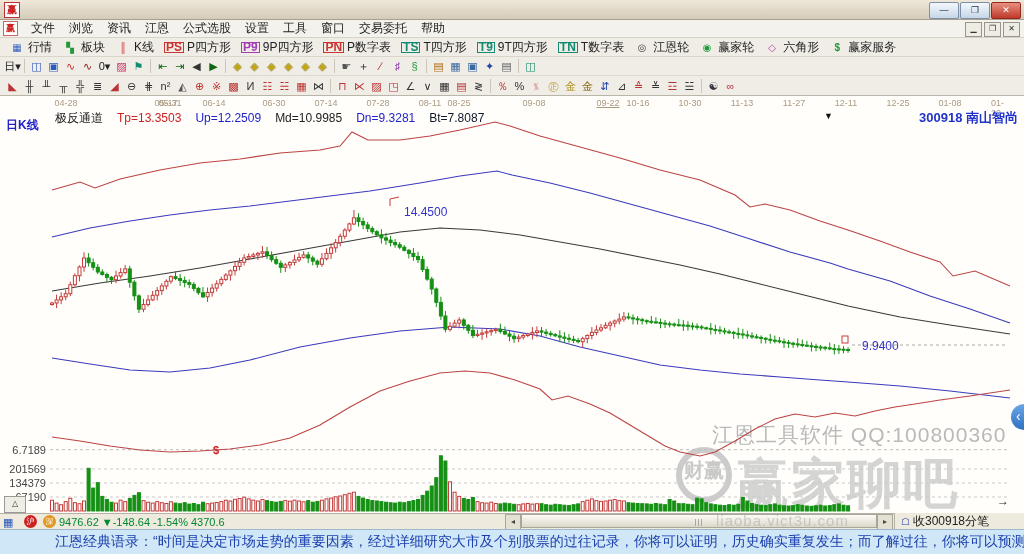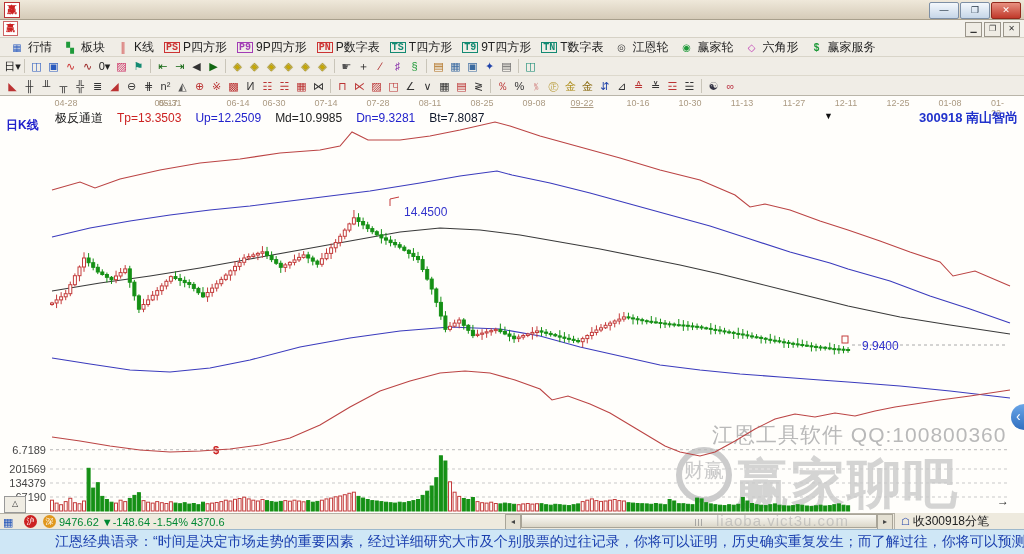--- a/index.html
+++ b/index.html
@@ -23,41 +23,41 @@
     font-size:9px;line-height:12px;text-align:center;margin-right:6px;}
   .menu-item{padding:1px 7px;cursor:default;}
   #mdi-controls{position:absolute;right:4px;top:22px;display:flex;gap:2px;}
   .mdi-btn{width:15px;height:13px;border:1px solid #9a958a;background:#efece4;
     font-size:8px;line-height:12px;text-align:center;color:#333;}
   
   #toolbar-main{position:absolute;left:0;top:38px;width:1024px;height:19px;background:#f0ede6;
     border-bottom:1px solid #d9d5c9;display:flex;align-items:center;padding-left:4px;box-sizing:border-box;}
   .tb-btn{display:flex;align-items:center;gap:3px;padding:0 5px;height:17px;}
   .tb-btn .ticon{font-size:10px;font-weight:bold;width:16px;text-align:center;flex:none;}
-  .tb-btn .boxicon{font-size:10px;font-weight:bold;border:1px solid;padding:0 1px;line-height:9px;font-family:Liberation Mono, monospace;}
+  .tb-btn .boxicon{font-size:12px;font-weight:bold;border:1px solid;padding:0 1px;line-height:9px;}
   #toolbar-ic1{position:absolute;left:0;top:57px;width:1024px;height:19px;background:#f0ede6;
     border-bottom:1px solid #ddd9cd;display:flex;align-items:center;padding-left:4px;box-sizing:border-box;}
   #toolbar-ic2{position:absolute;left:0;top:76px;width:1024px;height:20px;background:#f0ede6;
     border-bottom:1px solid #b9b5a9;display:flex;align-items:center;padding-left:4px;box-sizing:border-box;}
   .ic{width:17px;height:16px;text-align:center;line-height:16px;font-size:11px;flex:none;cursor:default;}
   .tb-sep{width:1px;height:14px;background:#c9c5b9;margin:0 3px;flex:none;}
   .diamond{color:#c8a800;text-shadow:0 0 1px #665;}
   
   #chart-area{position:absolute;left:0;top:96px;width:1024px;height:417px;background:#fffefb;}
   #kperiod{position:absolute;left:6px;top:101px;color:#2222cc;font-weight:bold;font-size:12px;z-index:5;margin-top:16px;}
   .datelab{position:absolute;top:98px;font-size:9px;color:#ab9a82;transform:translateX(-50%);z-index:4;}
   #indicator-row{position:absolute;left:55px;top:110px;z-index:5;font-size:12px;}
   #indicator-row span{margin-right:14px;}
   #stock-label{position:absolute;right:6px;top:109px;color:#2233cc;font-weight:bold;font-size:13px;z-index:5;}
   #tri-marker{position:absolute;left:824px;top:111px;font-size:9px;color:#111;z-index:5;}
   
   #wm-tool{position:absolute;left:712px;top:421px;font-size:21px;color:#b9b9b9;z-index:1;letter-spacing:1px;}
   #wm-brand{position:absolute;left:735px;top:448px;font-size:54px;font-weight:bold;color:#c6c6c6;opacity:.75;z-index:1;letter-spacing:2px;}
   #wm-logo{position:absolute;left:676px;top:447px;width:56px;height:56px;border:6px solid #cccccc;border-radius:50%;
-     color:#c9c9c9;font-size:20px;font-weight:normal;text-align:center;line-height:22px;padding-top:6px;box-sizing:border-box;z-index:1;}
+     color:#c9c9c9;font-size:20px;font-weight:bold;text-align:center;line-height:22px;padding-top:6px;box-sizing:border-box;z-index:1;}
   #wm-url{position:absolute;left:716px;top:512px;font-size:15px;color:#aaa;opacity:.55;z-index:12;letter-spacing:1px;}
   #chart-svg{position:absolute;left:0;top:0;z-index:2;}
   #side-toggle{position:absolute;left:1011px;top:404px;width:26px;height:26px;border-radius:50%;z-index:6;
     background:linear-gradient(#6aa6e8,#2f6fc0);color:#fff;font-size:14px;line-height:24px;text-indent:5px;}
   #vol-expand{position:absolute;left:4px;top:496px;width:20px;height:15px;background:#f0ede4;border:1px solid #999;
     font-size:8px;text-align:center;line-height:14px;color:#333;z-index:6;}
   #vol-right-arrow{position:absolute;left:997px;top:494px;font-size:12px;color:#222;z-index:6;}
   
   #statusbar{position:absolute;left:0;top:513px;width:1024px;height:16px;background:#eeeade;
     border-top:1px solid #b5b1a5;display:flex;align-items:center;box-sizing:border-box;font-size:11px;}
@@ -85,20 +85,32 @@
     <div id="app-icon">赢</div>
     <div id="win-controls">
       <div class="win-btn">—</div>
       <div class="win-btn">❐</div>
       <div class="win-btn close">✕</div>
     </div>
   </div>
 
   <div id="menubar">
     <div id="menu-app-icon">赢</div>
+    <div id="menu-items" style="display:flex;">
+        <div class="menu-item">文件</div>
+        <div class="menu-item">浏览</div>
+        <div class="menu-item">资讯</div>
+        <div class="menu-item">江恩</div>
+        <div class="menu-item">公式选股</div>
+        <div class="menu-item">设置</div>
+        <div class="menu-item">工具</div>
+        <div class="menu-item">窗口</div>
+        <div class="menu-item">交易委托</div>
+        <div class="menu-item">帮助</div>
+      </div>
   </div>
   <div id="mdi-controls">
       <div class="mdi-btn">▁</div>
       <div class="mdi-btn">❐</div>
       <div class="mdi-btn">✕</div>
     </div>
 
   <div id="toolbar-main">
       <div class="tb-btn">
         <span class="ticon" style="color: rgb(42, 91, 191);">▦</span>
@@ -237,28 +249,28 @@
       <div class="ic" style="color: rgb(51, 51, 68);">☯</div>
       <div class="ic" style="color: rgb(187, 51, 68);">∞</div>
     </div>
 
   <div id="chart-area"></div>
   <div id="kperiod">日K线</div>
   <div id="date-row">
       <div class="datelab" style="left: 66px;">04-28</div>
       <div class="datelab" style="left: 118px; margin-left: 48px;">05-17</div>
       <div class="datelab" style="left: 170px;">05-31</div>
-      <div class="datelab" style="left: 238px;">06-14</div>
+      <div class="datelab" style="left: 214px;">06-14</div>
       <div class="datelab" style="left: 274px;">06-30</div>
       <div class="datelab" style="left: 326px;">07-14</div>
       <div class="datelab" style="left: 378px;">07-28</div>
       <div class="datelab" style="left: 430px;">08-11</div>
-      <div class="datelab" style="left: 482px; text-align: center;">08-25</div>
+      <div class="datelab" style="left: 459px; text-align: center;">08-25</div>
       <div class="datelab" style="left: 534px;">09-08</div>
-      <div class="datelab" style="left: 582px; text-decoration: underline;">09-22</div>
+      <div class="datelab" style="left: 608px; text-decoration: underline;">09-22</div>
       <div class="datelab" style="left: 638px;">10-16</div>
       <div class="datelab" style="left: 690px;">10-30</div>
       <div class="datelab" style="left: 742px;">11-13</div>
       <div class="datelab" style="left: 794px;">11-27</div>
       <div class="datelab" style="left: 846px;">12-11</div>
       <div class="datelab" style="left: 898px;">12-25</div>
       <div class="datelab" style="left: 950px;">01-08</div>
       <div class="datelab" style="left: 1002px;">01-22</div>
     </div>
   <div id="indicator-row"><span style="color: rgb(34, 34, 34); margin-top: 16px;">极反通道</span><span style="color: rgb(204, 34, 34);">Tp=13.3503</span><span style="color: rgb(34, 34, 204);">Up=12.2509</span><span style="color: rgb(34, 34, 34);">Md=10.9985</span><span style="color: rgb(34, 34, 204);">Dn=9.3281</span><span style="color: #0f172a;">Bt=7.8087</span></div>

